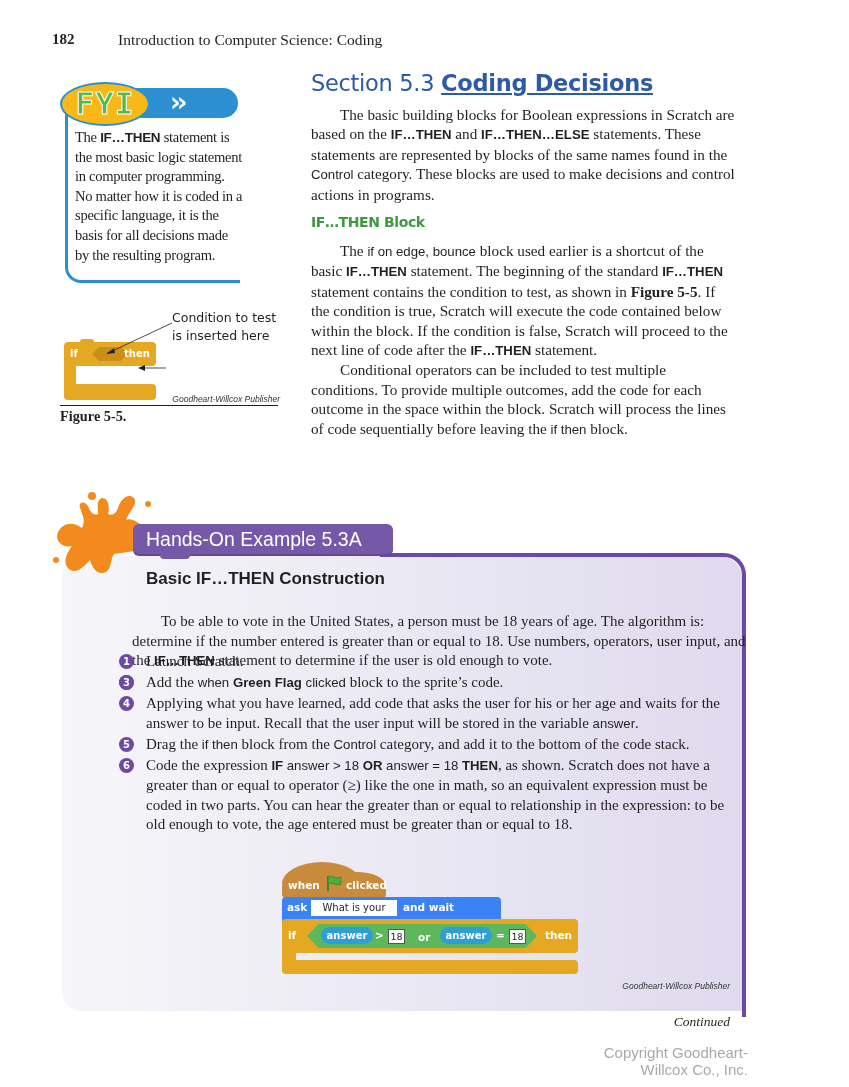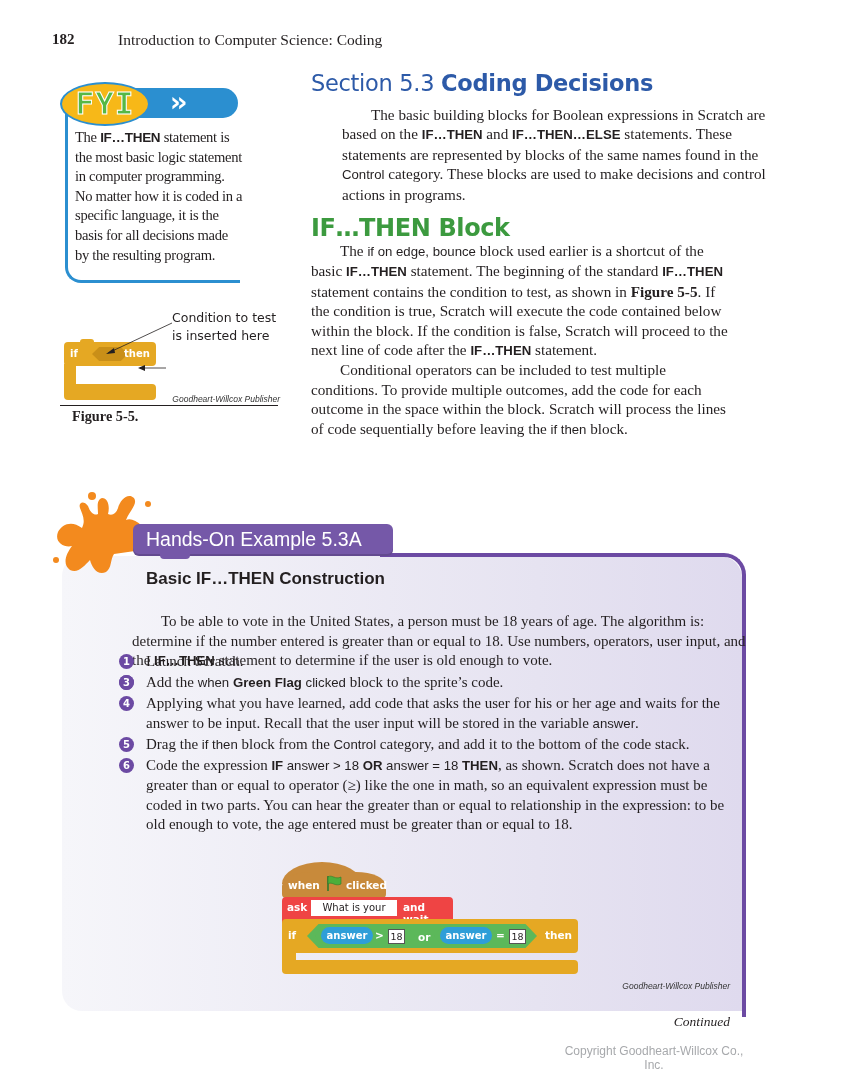--- a/index.html
+++ b/index.html
@@ -63,38 +63,38 @@
     position: absolute; font-family: "DejaVu Sans", sans-serif; font-weight: bold; font-size: 10px; color: #ffffff; top: 40px;
   }
   .fig-callout {
     position: absolute; font-family: "DejaVu Sans", sans-serif; font-size: 12.5px; line-height: 17.5px; color: #231f20;
   }
   .fig-credit {
     position: absolute; right: 0; top: 86px; font-family: "Liberation Sans", sans-serif; font-style: italic; font-size: 8.5px; color: #333;
   }
   .fig-rule { position: absolute; left: 0; top: 97px; width: 218px; border-top: 1px solid #231f20; }
   .fig-caption {
-    position: absolute; left: 12px; top: 100px; width: 230px;
+    position: absolute; left: 0; top: 100px; width: 230px;
     font-family: "Liberation Serif", serif; font-size: 14.3px; line-height: 17.5px;
   }
   .fig-caption .title { font-weight: bold; }
 
   
   .section-title {
     left: 311px; top: 70px; font-family: "DejaVu Sans", sans-serif; font-size: 22.5px; color: #2d5aa8; letter-spacing: -0.3px;
   }
-  .section-title b { font-weight: bold; }
+  .section-title b { font-weight: bold; text-decoration: underline; }
   .body-col {
     left: 311px; width: 425px; font-family: "Liberation Serif", serif; font-size: 15.2px; line-height: 19.4px;
   }
   .body-col p { margin: 0; text-indent: 29px; }
   .mono-inline { font-family: "Liberation Sans", sans-serif; font-size: 13.2px; }
   .bold-inline { font-family: "Liberation Sans", sans-serif; font-weight: bold; font-size: 13.2px; }
   .sub-head {
-    left: 311px; top: 214px; font-family: "DejaVu Sans", sans-serif; font-weight: bold; font-size: 24px; color: #3c9a3f; letter-spacing: -0.4px;
+    left: 311px; top: 214px; font-family: "DejaVu Sans", sans-serif; font-weight: bold; font-size: 14px; color: #3c9a3f; letter-spacing: -0.4px;
   }
 
   
   .splat { left: 52px; top: 490px; width: 110px; height: 90px; }
   .ho-panel {
     left: 62px; top: 556px; width: 680px; height: 455px;
     background: linear-gradient(90deg, #f6f6fa 0%, #e6e3f1 70%, #dfdaee 100%);
     border-radius: 20px 22px 0 20px;
   }
   .ho-border {
@@ -132,21 +132,21 @@
   .hat {
     position: absolute; left: 0; top: 10px; width: 104px; height: 26px; background: #c88a3b;
     border-radius: 30px 30px 4px 4px / 14px 14px 4px 4px;
   }
   .hat-cap {
     position: absolute; left: 0; top: 0; width: 80px; height: 22px; background: #c88a3b; border-radius: 50% 50% 0 0 / 100% 100% 0 0;
   }
   .blk-lbl { position: absolute; font-family: "DejaVu Sans", sans-serif; font-weight: bold; font-size: 10.5px; color: #fff; }
   .flag { position: absolute; left: 43px; top: 12px; width: 18px; height: 18px; }
   .ask {
-    position: absolute; left: 0; top: 35px; width: 171px; height: 32px; background: #ef4444; border-radius: 4px;
+    position: absolute; left: 0; top: 35px; width: 171px; height: 32px; background: #3b82f6; border-radius: 4px; padding-left: 48px;
   }
   .ask-input {
     position: absolute; left: 29px; top: 3px; width: 86px; height: 16px; background: #ffffff;
     font-family: "DejaVu Sans", sans-serif; font-size: 10px; color: #231f20; line-height: 16px; text-align: center;
   }
   .if-top {
     position: absolute; left: 0; top: 57px; width: 296px; height: 34px; background: #e5a823; border-radius: 4px 4px 4px 0;
   }
   .if-arm { position: absolute; left: 0; top: 88px; width: 14px; height: 12px; background: #e5a823; }
   .if-bot { position: absolute; left: 0; top: 98px; width: 296px; height: 14px; background: #e5a823; border-radius: 0 4px 4px 4px; }
@@ -169,22 +169,22 @@
   }
   .ho-credit {
     left: 560px; top: 981px; width: 170px; text-align: right;
     font-family: "Liberation Sans", sans-serif; font-style: italic; font-size: 8.5px; color: #333;
   }
   .continued {
     left: 620px; top: 1014px; width: 110px; text-align: right;
     font-family: "Liberation Serif", serif; font-style: italic; font-size: 13.5px; color: #231f20;
   }
   .copyright {
-    left: 560px; top: 1044px; width: 188px; text-align: center;
-    font-family: "Liberation Sans", sans-serif; font-size: 12px; color: #a7a9ac;
+    left: 560px; top: 1044px; width: 188px; text-align: right;
+    font-family: "Liberation Sans", sans-serif; font-size: 15px; color: #a7a9ac;
   }
 </style>
 </head>
 <body>
 
 <div class="abs page-num">182</div>
 <div class="abs running-head">Introduction to Computer Science: Coding</div>
 
 <div class="abs fyi-box">
   <div class="fyi-frame"></div>
@@ -211,21 +211,21 @@
   <div class="fig-callout" style="left:112px;top:1px;width:110px;">Condition to test is inserted here</div>
   <div class="fig-credit">Goodheart-Willcox Publisher</div>
   <div class="fig-rule"></div>
   <div class="fig-caption">
     <div class="title">Figure 5-5.</div>
   </div>
 </div>
 
 <div class="abs section-title"><span>Section 5.3</span> <b>Coding Decisions</b></div>
 
-<div class="abs body-col" style="top:105px;margin-left:31px;">
+<div class="abs body-col" style="top:105px;">
   <p><span>The basic building blocks for Boolean expressions in Scratch are based on the </span><span class="bold-inline">IF…THEN</span><span> and </span><span class="bold-inline">IF…THEN…ELSE</span><span> statements. These statements are represented by blocks of the same names found in the </span><span class="mono-inline">Control</span><span> category. These blocks are used to make decisions and control actions in programs.</span></p>
 </div>
 
 <div class="abs sub-head">IF…THEN Block</div>
 
 <div class="abs body-col" style="top:241px;">
   <p><span>The </span><span class="mono-inline">if on edge, bounce</span><span> block used earlier is a shortcut of the basic </span><span class="bold-inline">IF…THEN</span><span> statement. The beginning of the standard </span><span class="bold-inline">IF…THEN</span><span> statement contains the condition to test, as shown in </span><b>Figure 5-5</b><span>. If the condition is true, Scratch will execute the code contained below within the block. If the condition is false, Scratch will proceed to the next line of code after the </span><span class="bold-inline">IF…THEN</span><span> statement.</span></p>
   <p><span>Conditional operators can be included to test multiple conditions. To provide multiple outcomes, add the code for each outcome in the space within the block. Scratch will process the lines of code sequentially before leaving the </span><span class="mono-inline" style="text-indent:0">if then</span><span> block.</span></p>
 </div>
 

